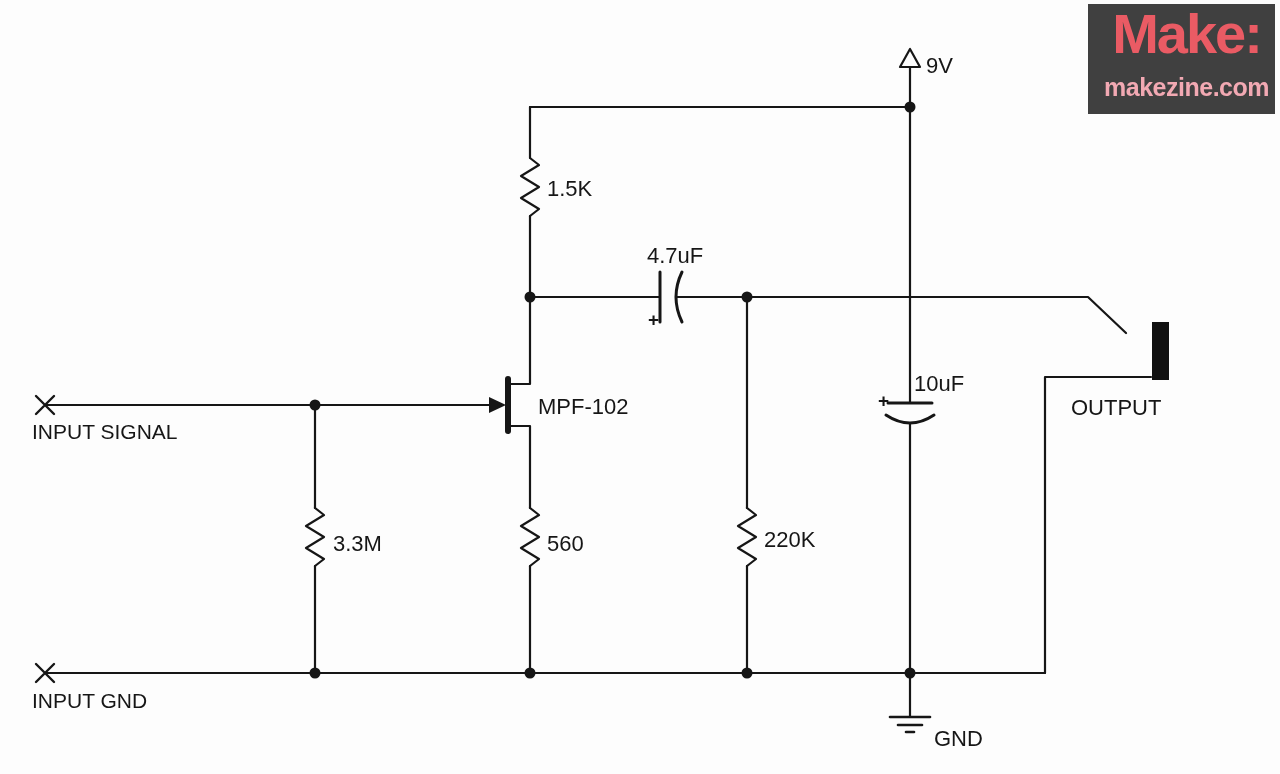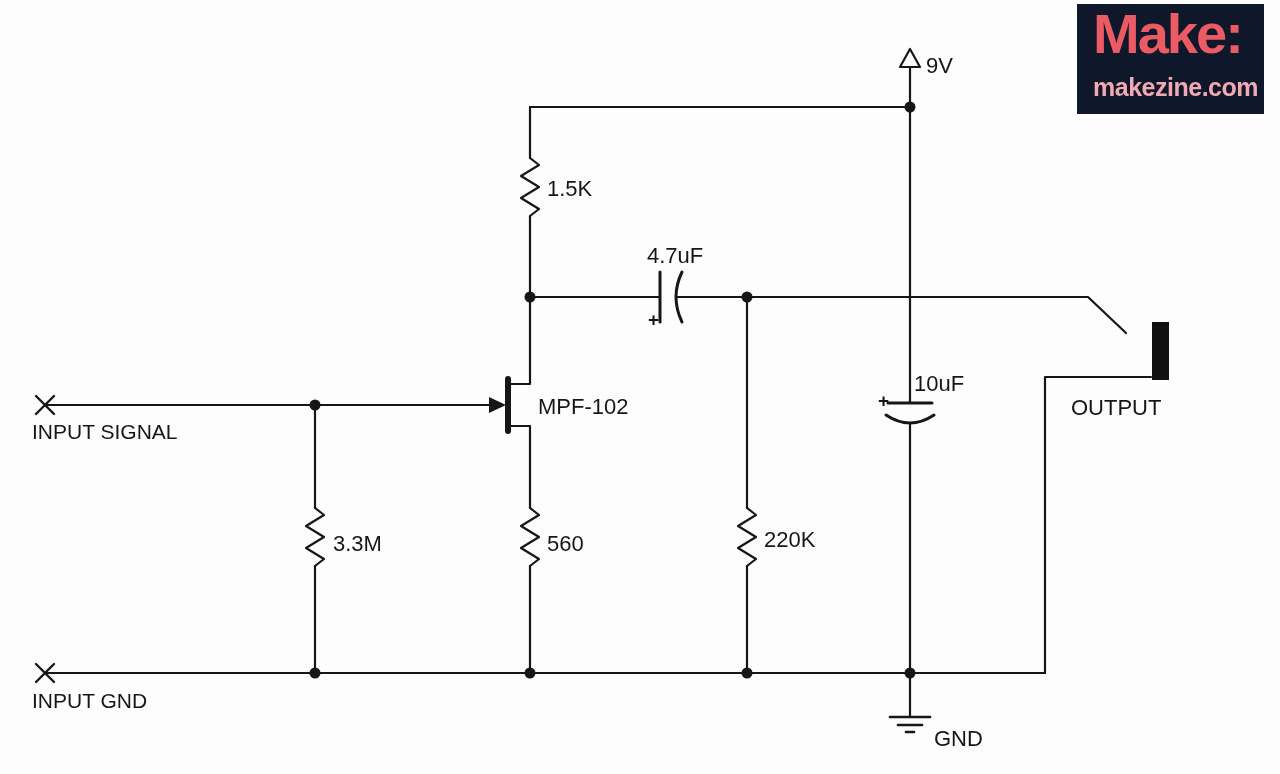--- a/index.html
+++ b/index.html
@@ -27,23 +27,23 @@
   svg.schematic text {
     font-family: "Liberation Sans", sans-serif;
     fill: #161616;
     font-size: 22px;
   }
   svg.schematic .small-label { font-size: 21px; }
   svg.schematic .plus { font-size: 19px; font-weight: bold; }
   .logo {
     position: absolute;
     top: 4px;
-    right: 16px;
-    text-align: left;
-    background: #0f172a;
+    right: 5px;
+    text-align: center;
+    background: #404040;
     padding: 4px 6px 12px 16px;
   }
   .logo-name {
     font-weight: bold;
     font-size: 56px;
     line-height: 0.92;
     color: #ea5b64;
     letter-spacing: -2px;
   }
   .logo-site {

